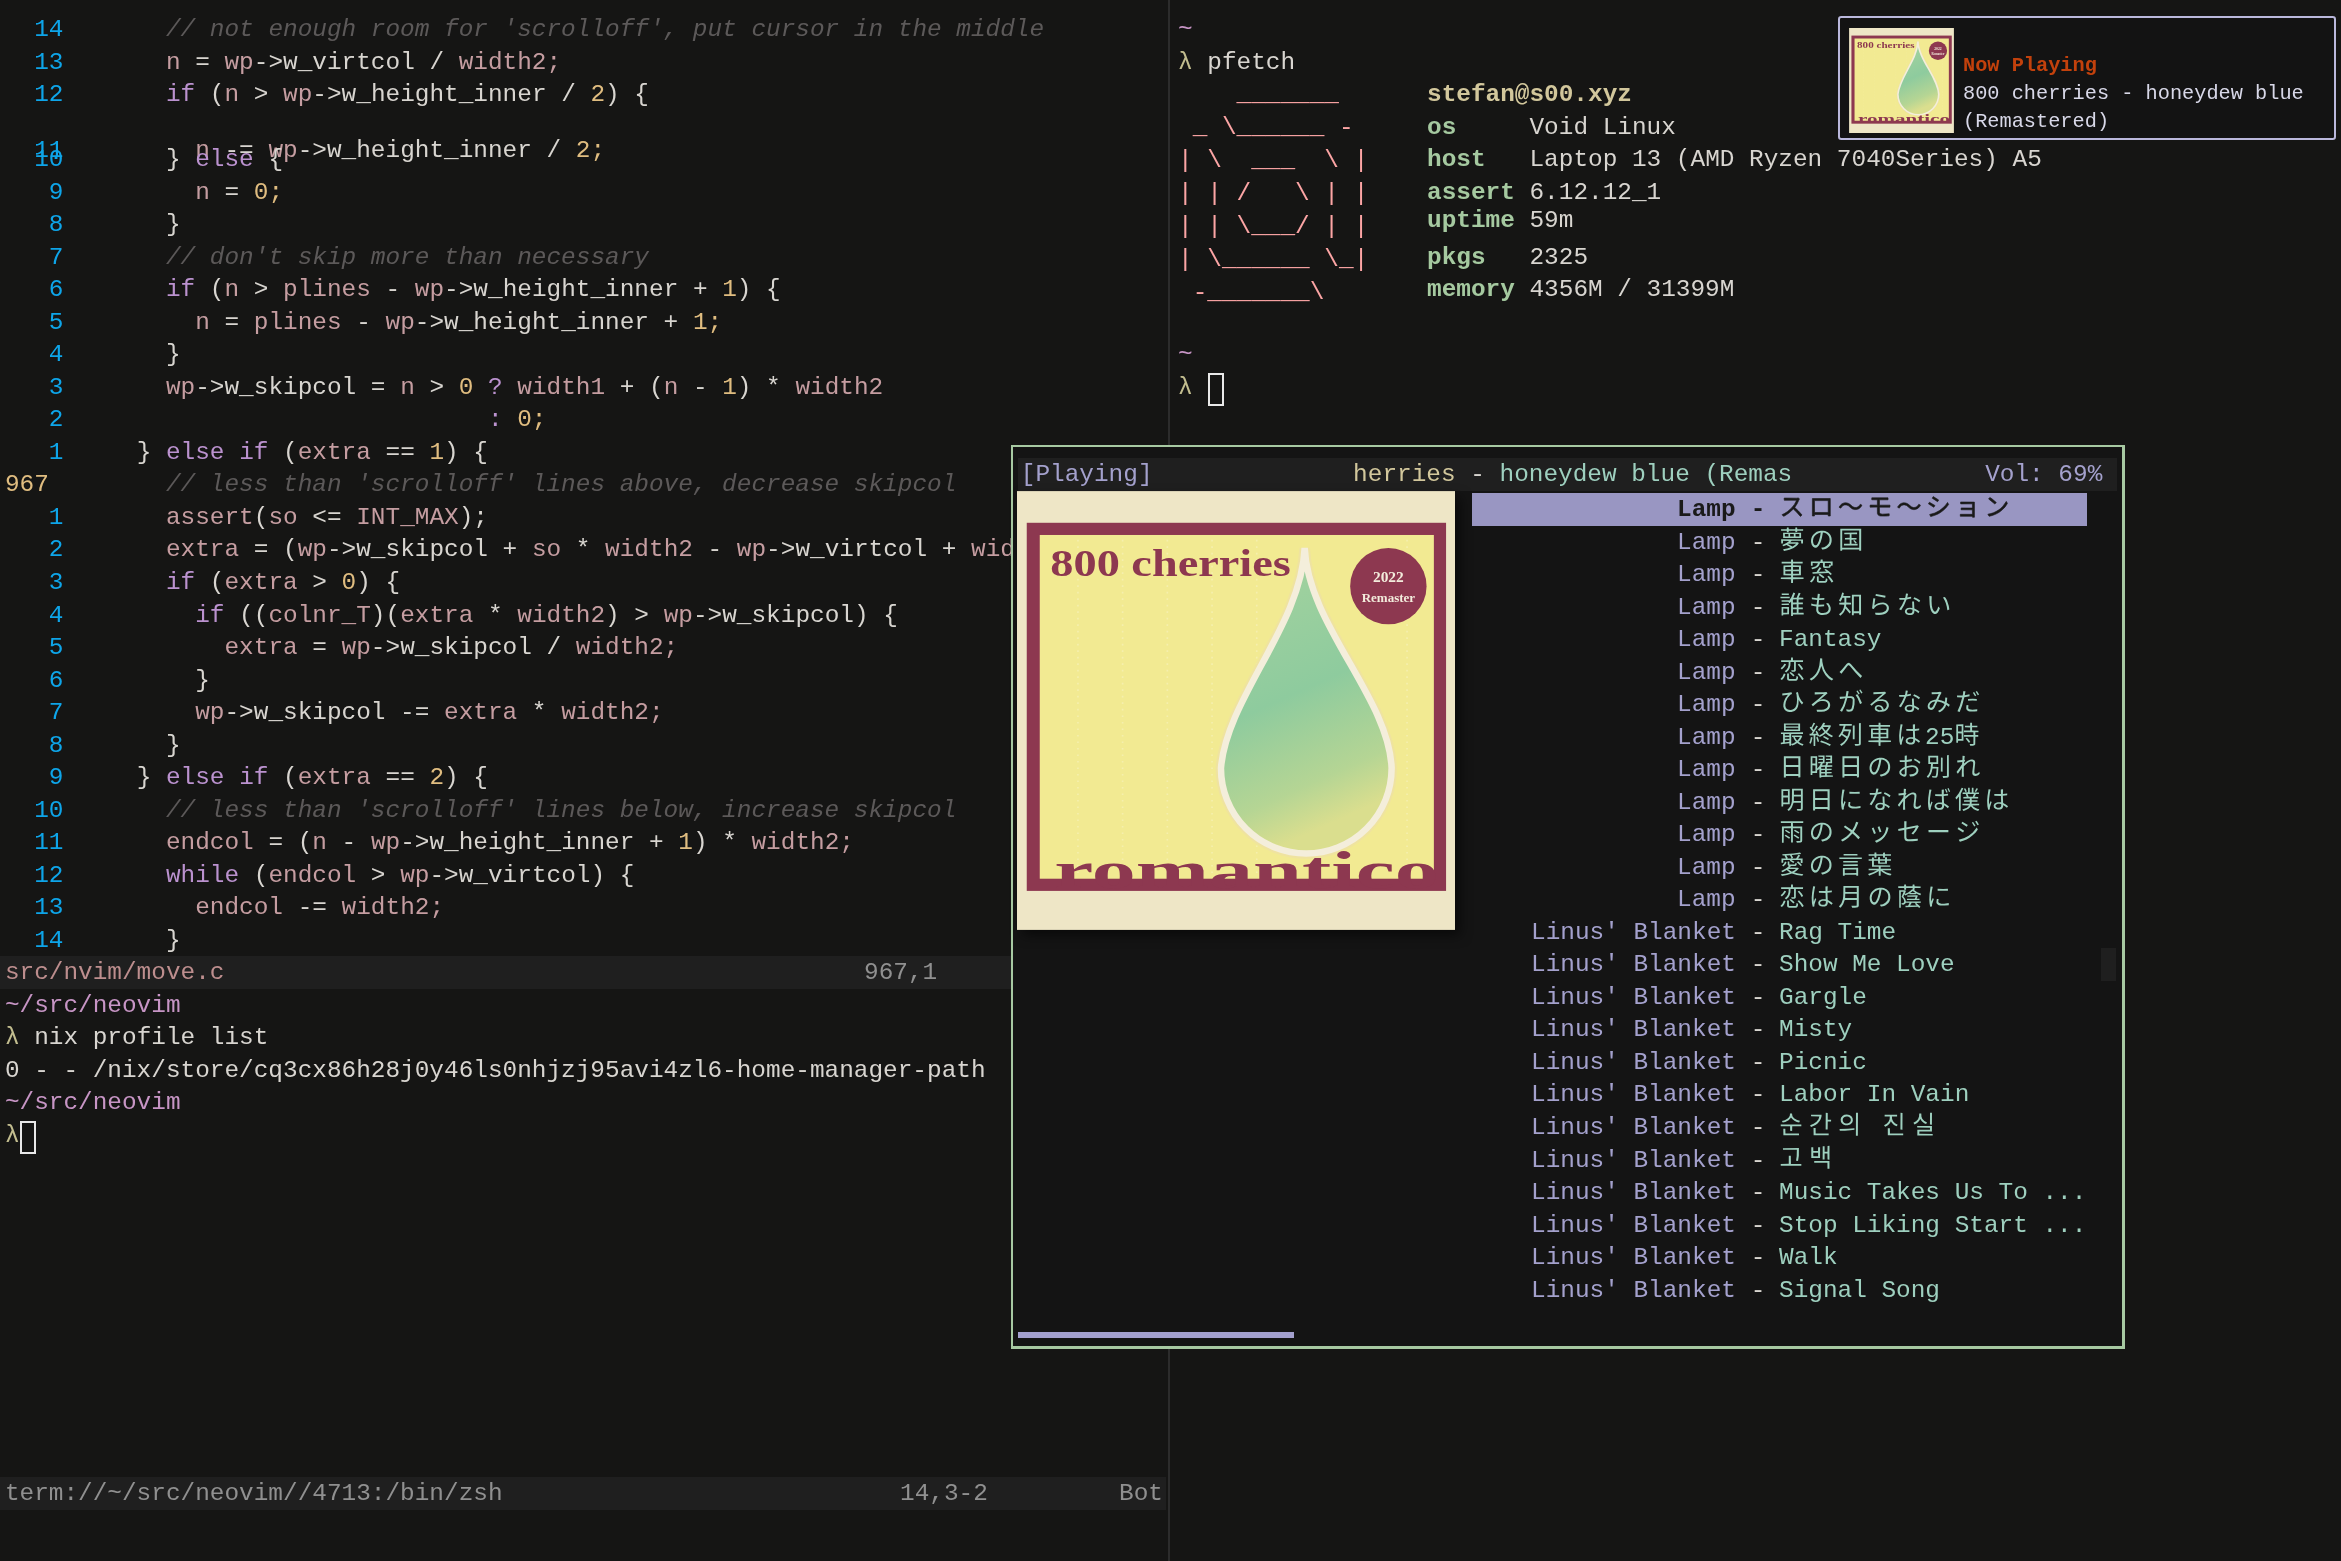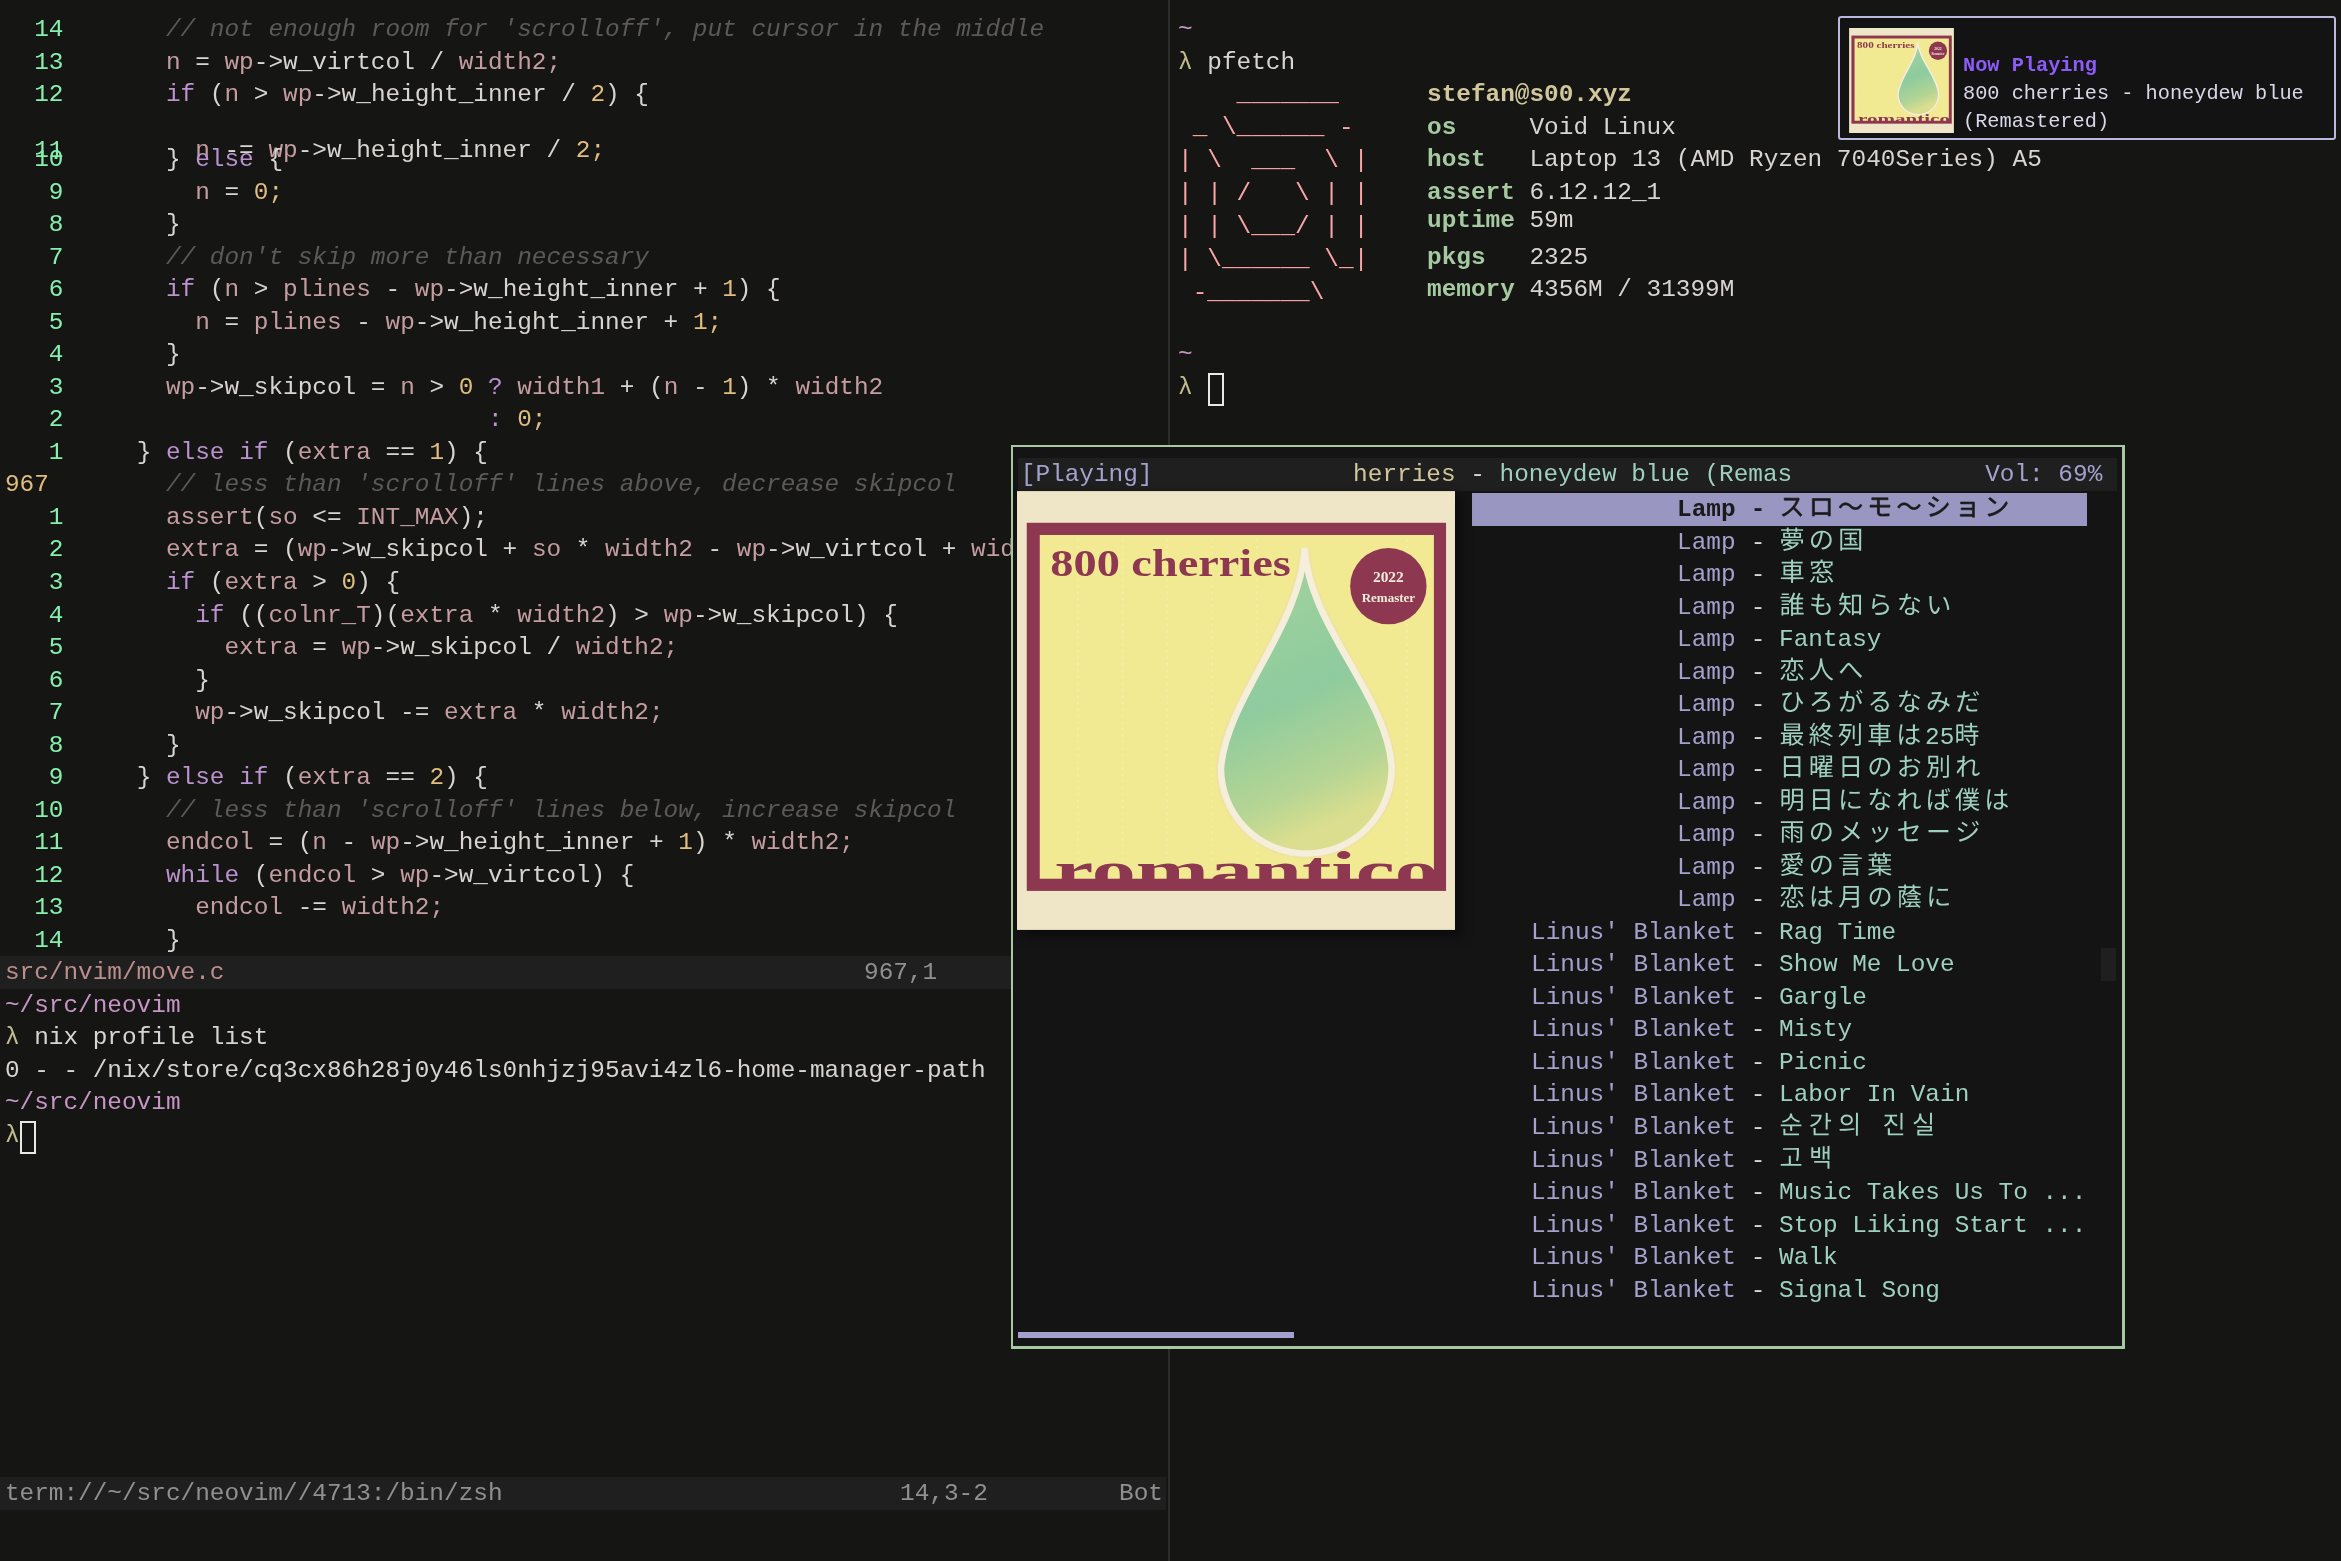--- a/index.html
+++ b/index.html
@@ -1,18 +1,18 @@
 <!DOCTYPE html>
 <html style="font-size:13px"><head><meta charset="utf-8"><style>
 *{margin:0;padding:0;box-sizing:border-box}
 html,body{width:2342px;height:1561px;background:#151514;overflow:hidden}
 .t{position:absolute;margin:0;font:24.4px/33px "Liberation Mono",monospace;color:#d8d5d0;white-space:pre}
 .t .b,.b{font-weight:bold}
 .k{color:#bb92cf} .v{color:#c59da1} .n{color:#e0bd80}
-.c{color:#5c5959;font-style:italic} .ln{color:#86efac} .cur{color:#e0bd80}
+.c{color:#5c5959;font-style:italic} .ln{color:#0ea5e9} .cur{color:#e0bd80}
 .stfg{color:#909090} .strose{color:#bd8e8e}
 .mauve{color:#c795c5} .olive{color:#c2bd8f}
 .green{color:#fca5a5} .greenb{color:#a5c9a0;font-weight:bold}
 .khaki{color:#d2c79c} .w{color:#d8d5d0}
 .peri{color:#a4a1cd} .mint{color:#9ed0bf} .hl{color:#1a1a1a}
 .band{position:absolute;background:#1f1f1f}
 .cursor{position:absolute;width:16.3px;height:33px;border:2px solid #e8e8e8}
 .sep{position:absolute;left:1168px;top:0;width:2.4px;height:1561px;background:#2c2c2c}
 .win{position:absolute;left:1011px;top:445px;width:1114px;height:904px;background:#a7c9a2}
 .win .inner{position:absolute;left:2.4px;top:2.4px;width:1109px;height:899px;background:#141414}
@@ -307,16 +307,16 @@
           <line x1="480" y1="60" x2="480" y2="470"></line>
 </g>
 <path d="M354 70 C350 165 258 255 251 341 A105 105 0 0 0 461 341 C458 255 358 165 354 70 Z" fill="none" stroke="#efe3a0" stroke-width="13"></path>
 <path d="M354 70 C350 165 258 255 251 341 A105 105 0 0 0 461 341 C458 255 358 165 354 70 Z" fill="url(#dgb)" stroke="#f4eedb" stroke-width="8"></path>
 <text x="41" y="105" font-family="Liberation Serif" font-weight="bold" font-size="46" fill="#8d3850" textLength="296" lengthAdjust="spacingAndGlyphs">800 cherries</text>
 <circle cx="457" cy="117" r="47" fill="#8d3850"></circle>
 <text x="457" y="112" text-anchor="middle" font-family="Liberation Serif" font-weight="bold" font-size="19" fill="#f3ecdc">2022</text>
 <text x="457" y="137" text-anchor="middle" font-family="Liberation Serif" font-weight="bold" font-size="16" fill="#f3ecdc">Remaster</text>
 <text x="46" y="489" font-family="Liberation Serif" font-weight="bold" font-size="64" fill="#8d3850" textLength="473" lengthAdjust="spacingAndGlyphs">romantico</text>
 </svg></div>
-<div style="position:absolute;left:123px;top:34px;font:20.3px/28px 'Liberation Mono',monospace;color:#d8d8e8;white-space:pre"><span style="color:#8b5cf6;font-weight:bold">Now Playing</span>
+<div style="position:absolute;left:123px;top:34px;font:20.3px/28px 'Liberation Mono',monospace;color:#d8d8e8;white-space:pre"><span style="color:#c2410c;font-weight:bold">Now Playing</span>
 800 cherries - honeydew blue
 (Remastered)</div>
 </div>
 
 </body></html>

